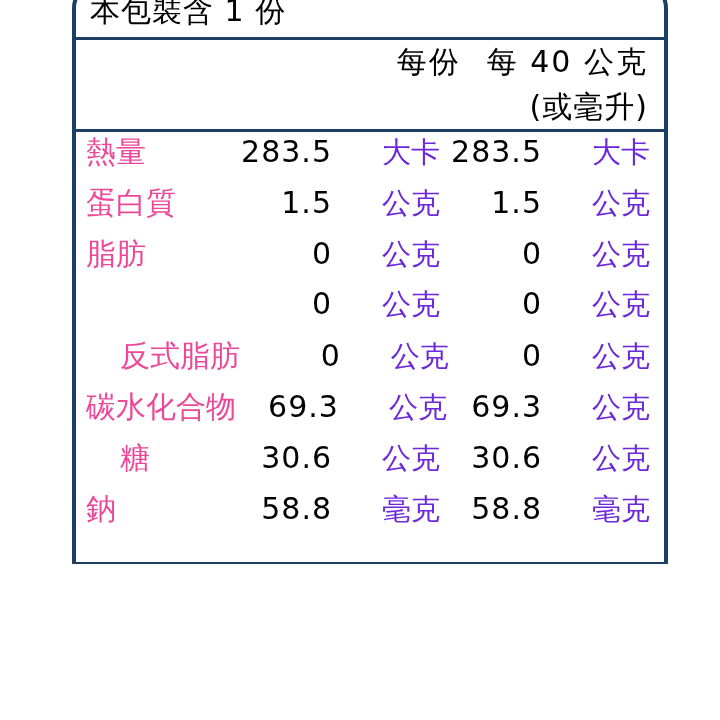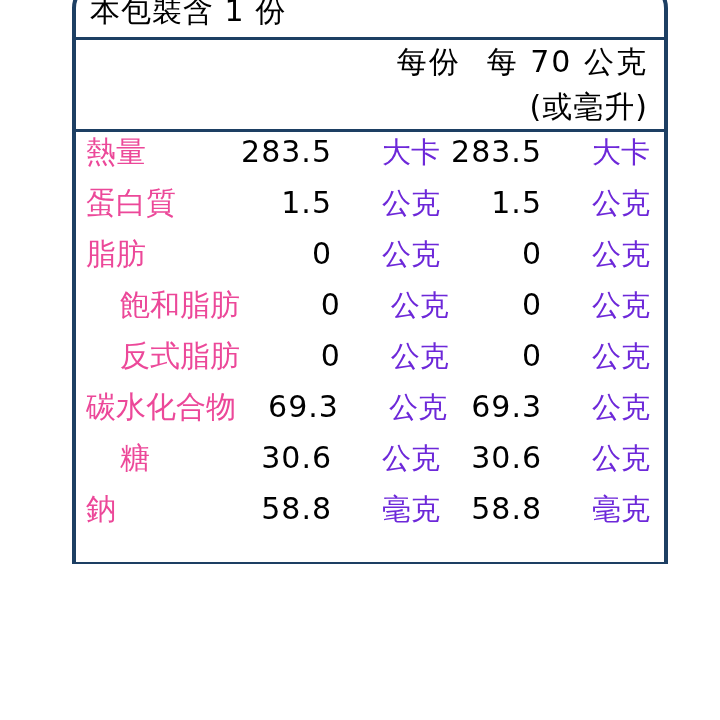--- a/index.html
+++ b/index.html
@@ -151,21 +151,21 @@
   <div class="panel"></div>
 
   <div class="inner">
 
     <div class="row servings-row rule">
       <span class="servings-text">本包裝含  1  份</span>
     </div>
 
     <div class="row header-row rule">
       <div class="header-line1">
-        <span>每份</span><span class="hdr-gap"></span><span>每 70 公克</span>
+        <span>每份</span><span class="hdr-gap"></span><span>每 40 公克</span>
       </div>
       <div class="header-line2">(或毫升)</div>
     </div>
 
     <div class="nrow">
       <span class="nname">熱量</span>
       <span class="spacer"></span>
       <span class="valblock col1">
         <span class="num">283.5</span>
         <span class="unit">大卡</span>
@@ -196,21 +196,20 @@
         <span class="num">0</span>
         <span class="unit">公克</span>
       </span>
       <span class="valblock col2">
         <span class="num">0</span>
         <span class="unit">公克</span>
       </span>
     </div>
 
     <div class="nrow">
-      <span class="nname indent">飽和脂肪</span>
       <span class="spacer"></span>
       <span class="valblock col1">
         <span class="num">0</span>
         <span class="unit">公克</span>
       </span>
       <span class="valblock col2">
         <span class="num">0</span>
         <span class="unit">公克</span>
       </span>
     </div>

